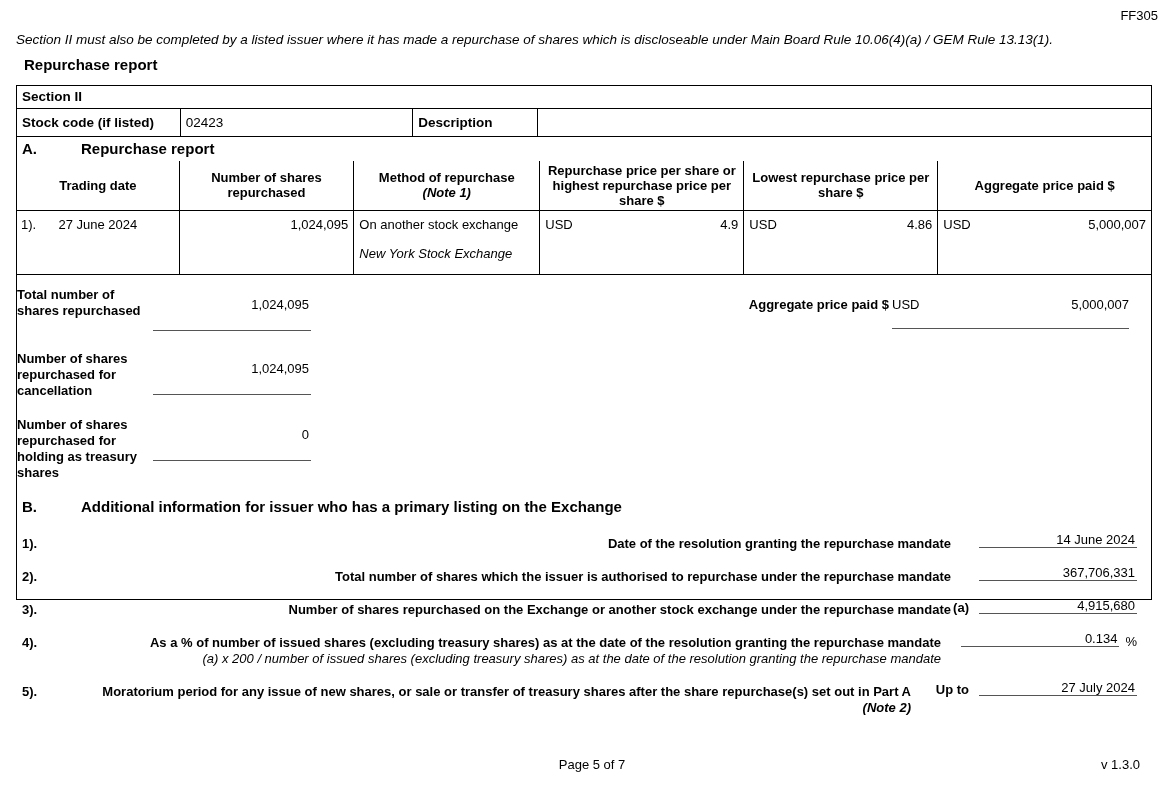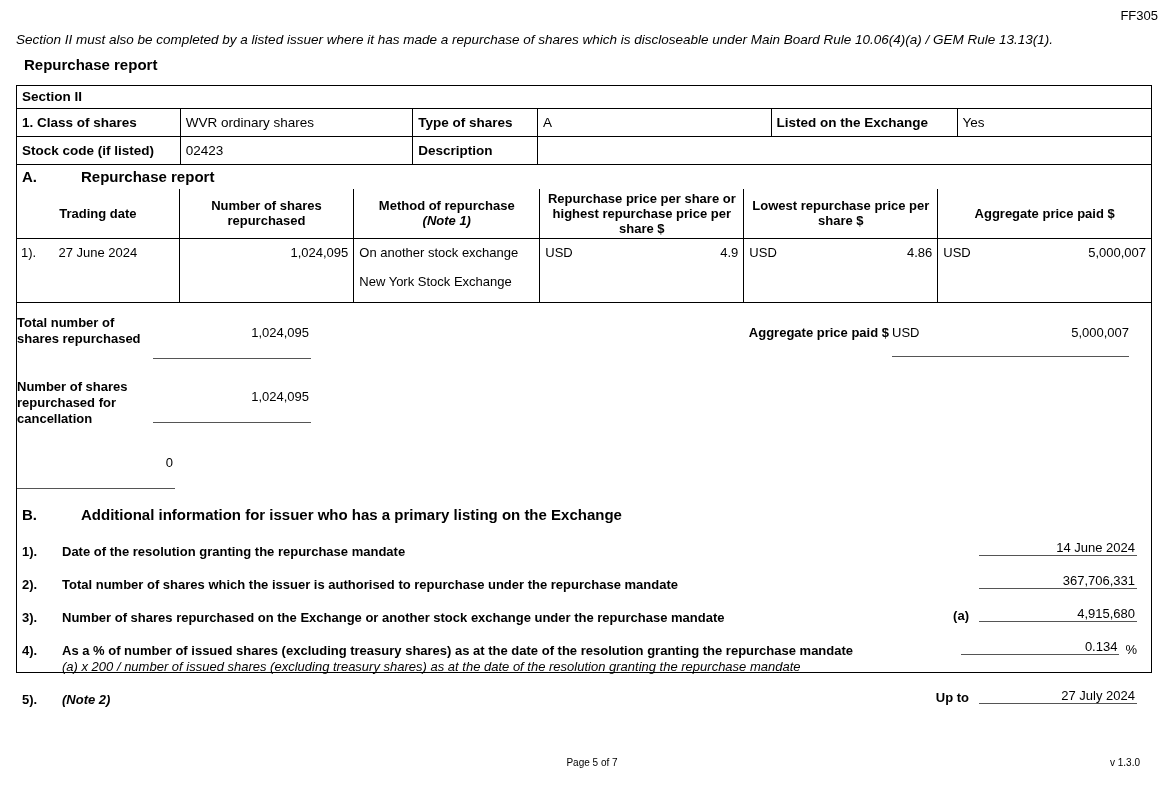--- a/index.html
+++ b/index.html
@@ -16,21 +16,21 @@
   .ff305 { position: absolute; top: 8px; right: 10px; font-size: 13px; }
 
   .intro {
     position: absolute; top: 32px; left: 16px; right: 10px;
     font-size: 13.5px; font-style: italic; white-space: nowrap;
   }
 
   .doc-title { position: absolute; top: 56px; left: 24px; font-size: 15px; font-weight: bold; }
 
   .formbox {
-    position: absolute; top: 85px; left: 16px; width: 1136px; height: 588px;
+    position: absolute; top: 85px; left: 16px; width: 1136px; height: 515px;
     border: 1.6px solid #000;
   }
 
   table { border-collapse: collapse; width: 100%; table-layout: fixed; }
   td { border: 1.4px solid #000; font-size: 13.5px; padding: 2px 5px; vertical-align: middle; overflow: hidden; }
   tr:first-child td { border-top: none; }
   td:first-child { border-left: none; }
   tr td:last-child { border-right: none; }
   .bold { font-weight: bold; }
 
@@ -45,21 +45,21 @@
 
   .t2 td.hdr {
     height: 48px; text-align: center; font-weight: bold;
     font-size: 13px; line-height: 15px; vertical-align: middle; padding: 2px 4px;
   }
   .t2 td.data { height: 64px; vertical-align: top; font-size: 13px; padding-top: 6px; }
   .note-italic { font-style: italic; }
   .cell-date { position: relative; text-align: center; }
   .row-num { position: absolute; left: 4px; top: 6px; }
   .cell-num { text-align: right; }
-  .cell-method .m2 { margin-top: 14px; }
+  .cell-method .m2 { margin-top: 14px; font-style: italic; }
   .cell-price { display: flex; justify-content: space-between; align-items: flex-start; }
 
   .totals { position: relative; padding-top: 2px; }
   .trow { display: flex; align-items: flex-start; }
   .trow1 { margin-top: 10px; }
   .trow2 { margin-top: 20px; }
   .trow3 { margin-top: 18px; }
   .tlabel {
     width: 136px;
     font-weight: bold; font-size: 13px; line-height: 16px;
@@ -74,34 +74,34 @@
   .agg-ubox {
     width: 237px; display: flex; justify-content: space-between;
     padding-bottom: 16px; border-bottom: 1.6px solid #555;
   }
 
   .b-heading { margin-top: 14px; }
 
   .b-items { font-size: 13px; }
   .b-item { position: relative; display: flex; align-items: flex-start; margin-top: 17px; }
   .b-num { width: 45px; padding-left: 5px; font-weight: bold; flex: none; }
-  .b-text { flex: 1; font-weight: bold; line-height: 16px; padding-right: 200px; }
+  .b-text { flex: 1; font-weight: bold; line-height: 16px; padding-right: 200px; text-align: right; }
   .b-text .sub { font-weight: normal; font-style: italic; }
   .b-text .sub-bold { font-weight: bold; font-style: italic; }
   .b-val { position: absolute; right: 14px; top: -4px; display: flex; align-items: flex-start; }
   .b-prefix { font-weight: bold; margin-right: 10px; margin-top: 2px; }
   .b-ubox {
     width: 158px; text-align: right; padding-right: 2px;
     border-bottom: 1.6px solid #555;
   }
   .b-suffix { margin-left: 6px; margin-top: 3px; }
   .b-item-4 .b-text { padding-right: 210px; }
   .b-item-5 .b-text { padding-right: 240px; }
 
-  .footer { position: absolute; left: 16px; right: 0; top: 757px; height: 20px; font-size: 10px; }
+  .footer { position: absolute; left: 16px; right: 0; top: 757px; height: 20px; font-size: 13px; }
   .footer .page-num { position: absolute; left: 0; right: 0; text-align: center; }
   .footer .version { position: absolute; right: 28px; }
 </style>
 </head>
 <body>
 
 <div class="page">
 
   <div class="ff305">FF305</div>
 
@@ -116,28 +116,20 @@
         <col style="width:14.4%">
           <col style="width:20.5%">
           <col style="width:11.0%">
         <col style="width:20.6%">
           <col style="width:16.4%">
           <col style="width:17.1%">
       </colgroup>
       <tbody>
           <tr class="sec-hdr">
         <td colspan="6">Section II</td>
-      </tr>
-      <tr>
-        <td class="bold">1. Class of shares</td>
-        <td>WVR ordinary shares</td>
-        <td class="bold">Type of shares</td>
-        <td>A</td>
-        <td class="bold">Listed on the Exchange</td>
-        <td>Yes</td>
       </tr>
       <tr>
         <td class="bold">Stock code (if listed)</td>
         <td>02423</td>
         <td class="bold">Description</td>
         <td colspan="3"></td>
       </tr>
     </tbody>
       </table>
 
@@ -212,20 +204,21 @@
         <div class="tlabel">Total number of shares repurchased</div>
         <div class="tvalbox">1,024,095</div>
       </div>
 
       <div class="trow trow2">
         <div class="tlabel">Number of shares repurchased for cancellation</div>
         <div class="tvalbox">1,024,095</div>
       </div>
 
       <div class="trow trow3">
+        <div class="tlabel">Number of shares repurchased for holding as treasury shares</div>
         <div class="tvalbox">0</div>
       </div>
     </div>
 
     <div class="b-heading">
       <span>B.</span>
       <span class="htext">Additional information for issuer who has a primary listing on the Exchange</span>
     </div>
 
     <div class="b-items">
@@ -263,20 +256,21 @@
         </div>
         <div class="b-val">
           <div class="b-ubox">0.134</div>
           <span class="b-suffix">%</span>
         </div>
       </div>
 
       <div class="b-item b-item-5">
         <div class="b-num">5).</div>
         <div class="b-text">
+          <div>Moratorium period for any issue of new shares, or sale or transfer of treasury shares after the share repurchase(s) set out in Part A</div>
           <div class="sub-bold">(Note 2)</div>
         </div>
         <div class="b-val">
           <span class="b-prefix">Up to</span>
           <div class="b-ubox">27 July 2024</div>
         </div>
       </div>
 
     </div>
   </div>

